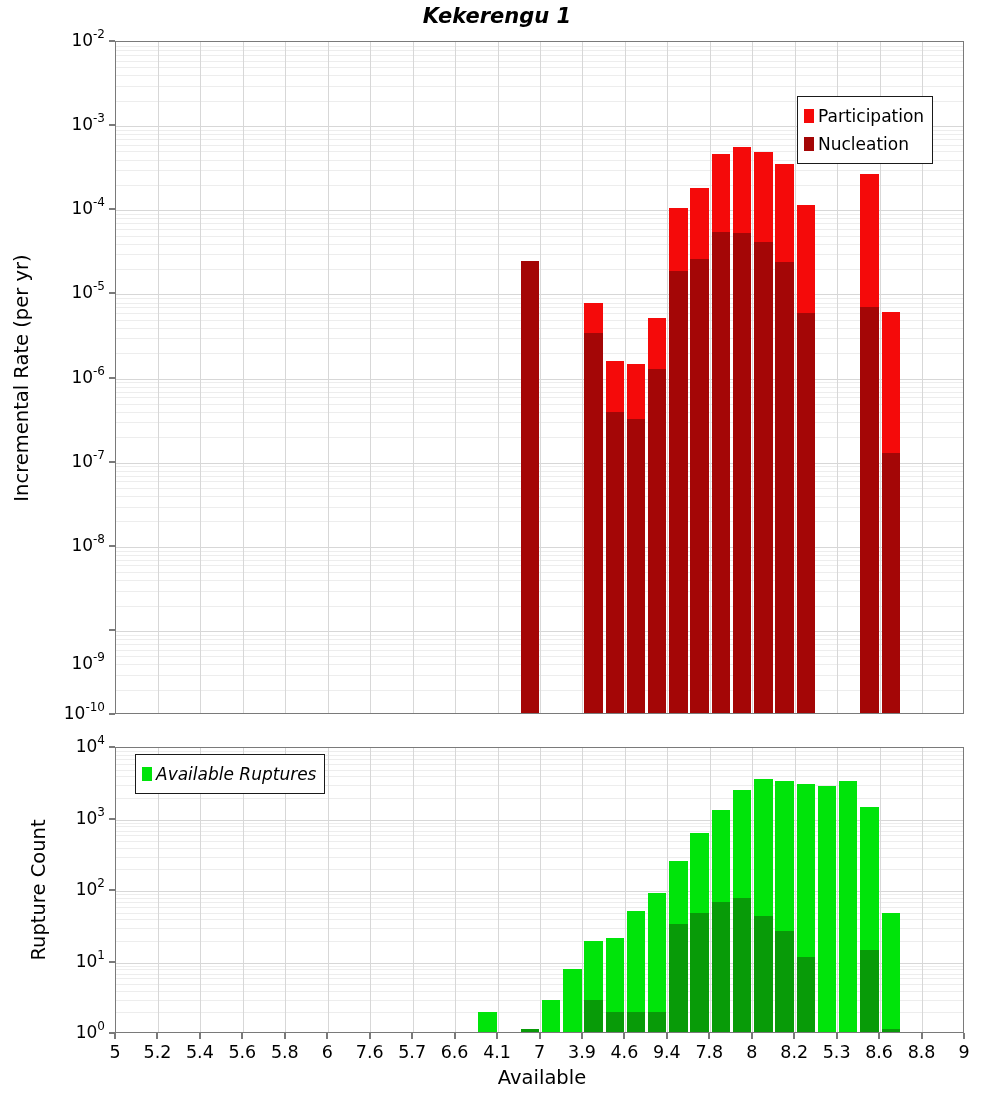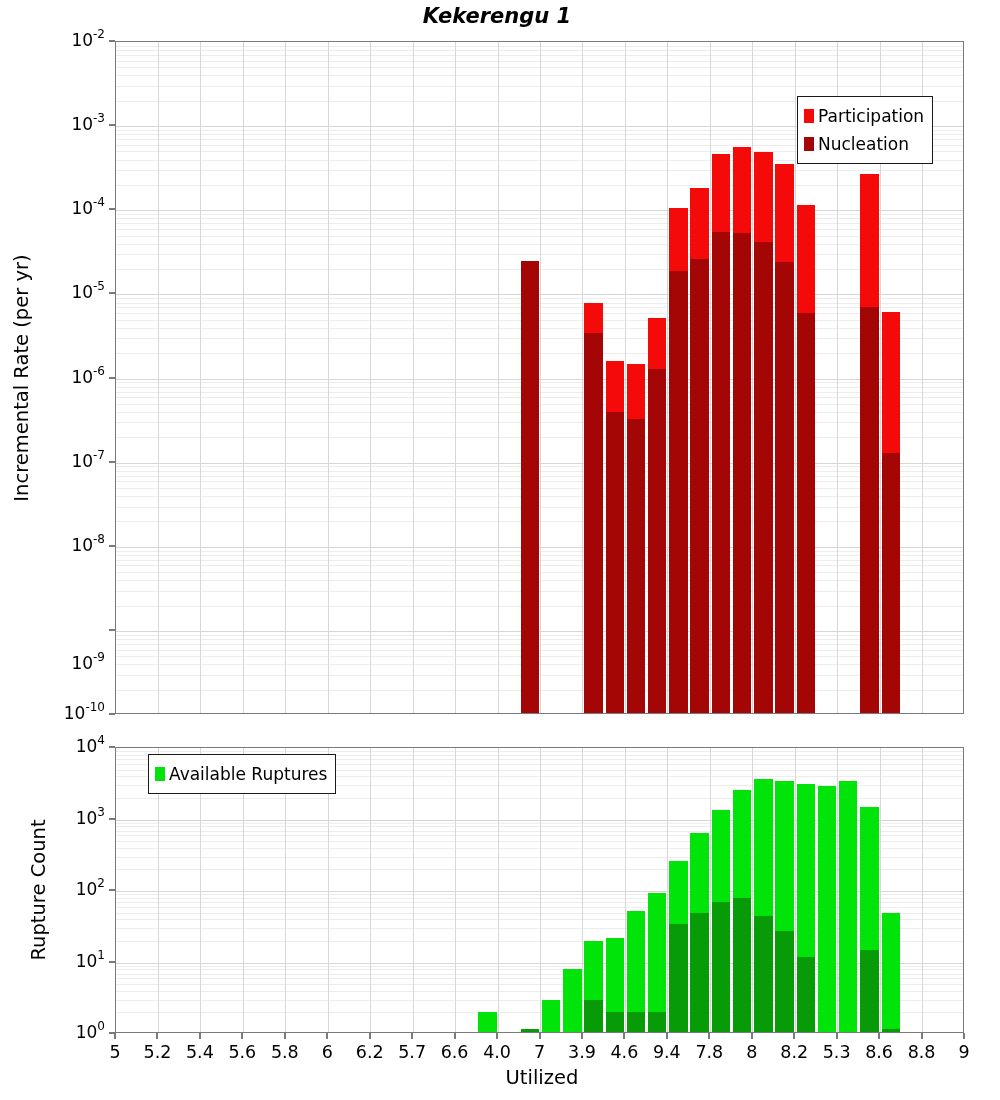--- a/index.html
+++ b/index.html
@@ -30,21 +30,21 @@
 <body>
 
 <div id="canvas">
 
   <div class="title" style="left:497px;top:4px;">Kekerengu 1</div>
 
   <div class="axis-label rot" style="left:21px;top:378px;">Incremental Rate (per yr)</div>
 
   <div class="axis-label rot" style="left:38px;top:890px;">Rupture Count</div>
 
-  <div class="axis-label hor" style="left:542px;top:1066px;">Utilized</div>
+  <div class="axis-label hor" style="left:542px;top:1066px;">Available</div>
 
   <div class="plot" style="left:115px;top:41px;width:849px;height:673px;">
     <div class="plot-inner" id="plot0">
         <div class="gridline-h grid-minor" style="top: 647.676px;"></div>
         <div class="gridline-h grid-minor" style="top: 632.862px;"></div>
         <div class="gridline-h grid-minor" style="top: 622.352px;"></div>
         <div class="gridline-h grid-minor" style="top: 614.199px;"></div>
         <div class="gridline-h grid-minor" style="top: 607.538px;"></div>
         <div class="gridline-h grid-minor" style="top: 601.906px;"></div>
         <div class="gridline-h grid-minor" style="top: 597.028px;"></div>
@@ -258,21 +258,21 @@
     <div class="legend-item">
       <span class="legend-swatch" id="sw-part" style="background: rgb(245, 10, 10);"></span>
       <span class="legend-text">Participation</span>
     </div>
     <div class="legend-item">
       <span class="legend-swatch" id="sw-nucl" style="background: rgb(164, 6, 6);"></span>
       <span class="legend-text">Nucleation</span>
     </div>
   </div>
 
-  <div class="legend" style="left:148px;top:754px;">
+  <div class="legend" style="left:135px;top:754px;font-style:italic;">
     <div class="legend-item">
       <span class="legend-swatch" id="sw-avail" style="background: rgb(0, 228, 10);"></span>
       <span class="legend-text">Available Ruptures</span>
     </div>
   </div>
 
   <div id="decor">
       <div class="ytick-label" style="left: 35px; top: 41px; transform: translateY(-58%);">10<sup>-2</sup></div>
       <div class="tickmark-y" style="left: 109px; top: 40px;"></div>
       <div class="ytick-label" style="left: 35px; top: 125.125px; transform: translateY(-58%);">10<sup>-3</sup></div>
@@ -307,27 +307,27 @@
       <div class="xtick-label" style="left: 157.45px; top: 1042px;">5.2</div>
       <div class="tickmark-x" style="left: 198.9px; top: 1033px;"></div>
       <div class="xtick-label" style="left: 199.9px; top: 1042px;">5.4</div>
       <div class="tickmark-x" style="left: 241.35px; top: 1033px;"></div>
       <div class="xtick-label" style="left: 242.35px; top: 1042px;">5.6</div>
       <div class="tickmark-x" style="left: 283.8px; top: 1033px;"></div>
       <div class="xtick-label" style="left: 284.8px; top: 1042px;">5.8</div>
       <div class="tickmark-x" style="left: 326.25px; top: 1033px;"></div>
       <div class="xtick-label" style="left: 327.25px; top: 1042px;">6</div>
       <div class="tickmark-x" style="left: 368.7px; top: 1033px;"></div>
-      <div class="xtick-label" style="left: 369.7px; top: 1042px;">6.2</div>
+      <div class="xtick-label" style="left: 369.7px; top: 1042px;">7.6</div>
       <div class="tickmark-x" style="left: 411.15px; top: 1033px;"></div>
       <div class="xtick-label" style="left: 412.15px; top: 1042px;">5.7</div>
       <div class="tickmark-x" style="left: 453.6px; top: 1033px;"></div>
       <div class="xtick-label" style="left: 454.6px; top: 1042px;">6.6</div>
       <div class="tickmark-x" style="left: 496.05px; top: 1033px;"></div>
-      <div class="xtick-label" style="left: 497.05px; top: 1042px;">4.0</div>
+      <div class="xtick-label" style="left: 497.05px; top: 1042px;">4.1</div>
       <div class="tickmark-x" style="left: 538.5px; top: 1033px;"></div>
       <div class="xtick-label" style="left: 539.5px; top: 1042px;">7</div>
       <div class="tickmark-x" style="left: 580.95px; top: 1033px;"></div>
       <div class="xtick-label" style="left: 581.95px; top: 1042px;">3.9</div>
       <div class="tickmark-x" style="left: 623.4px; top: 1033px;"></div>
       <div class="xtick-label" style="left: 624.4px; top: 1042px;">4.6</div>
       <div class="tickmark-x" style="left: 665.85px; top: 1033px;"></div>
       <div class="xtick-label" style="left: 666.85px; top: 1042px;">9.4</div>
       <div class="tickmark-x" style="left: 708.3px; top: 1033px;"></div>
       <div class="xtick-label" style="left: 709.3px; top: 1042px;">7.8</div>

